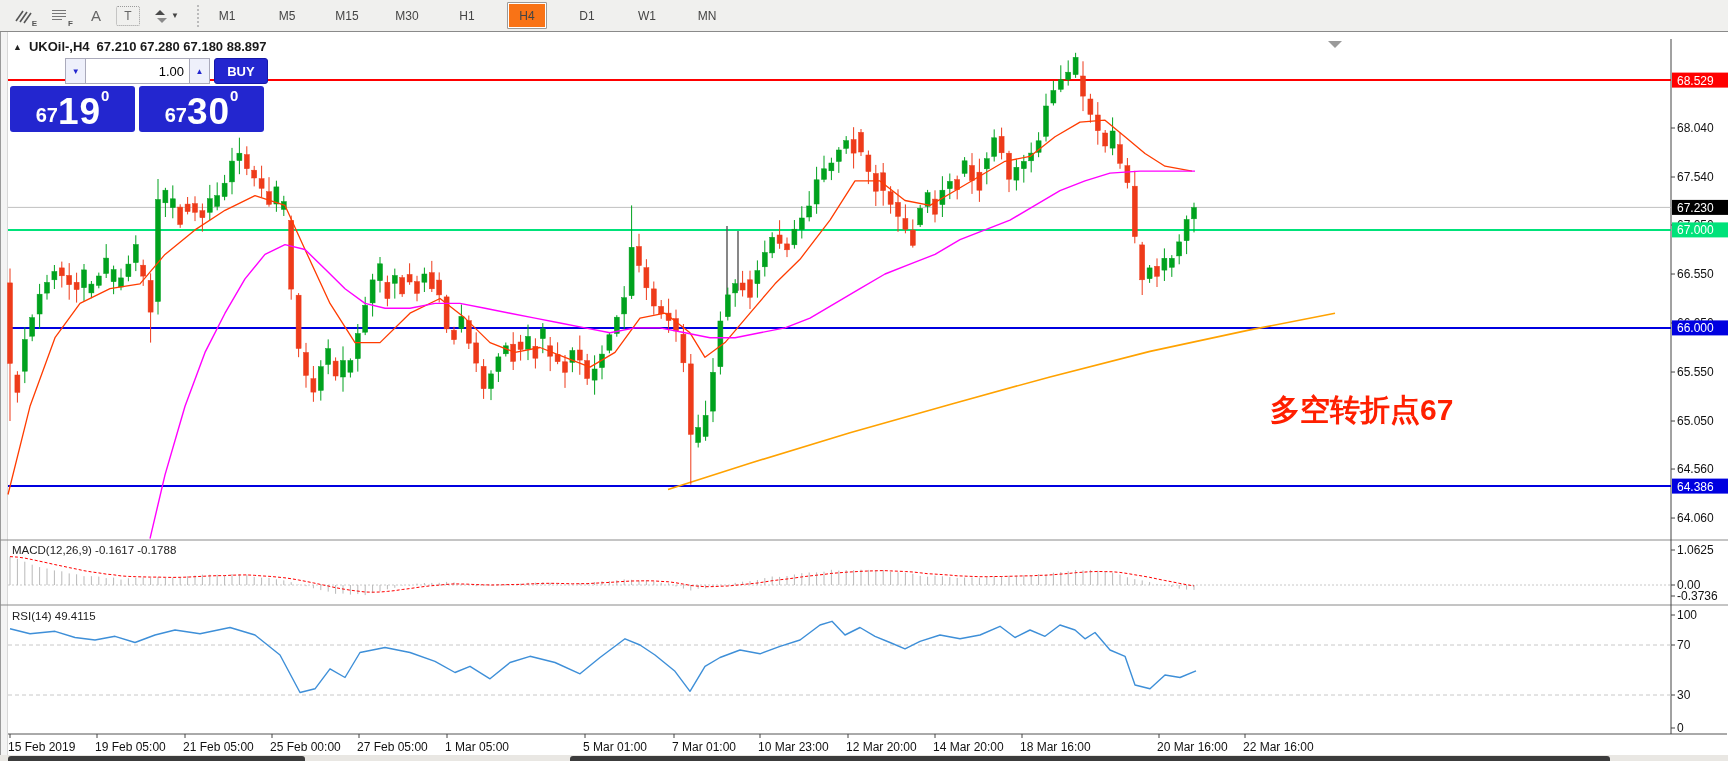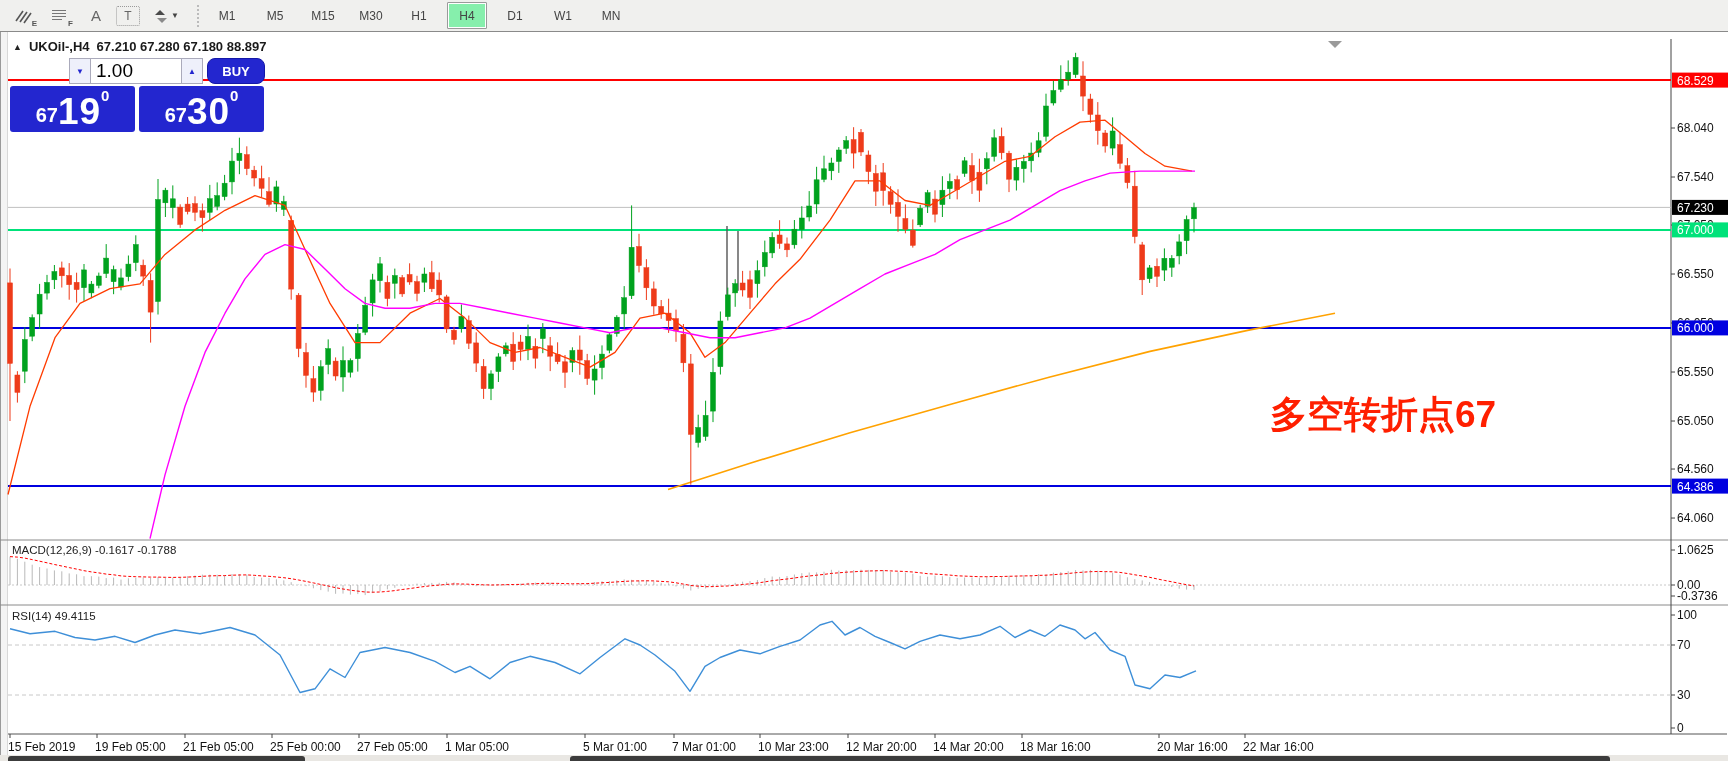--- a/index.html
+++ b/index.html
@@ -9,53 +9,53 @@
   
   .toolbar{position:absolute;left:0;top:0;width:1728px;height:31px;background:#f0f0ee;
            border-bottom:1px solid #c9c9c9;display:flex;align-items:center;}
   .tb-icons{display:flex;align-items:center;gap:4px;padding-left:8px;}
   .tb-icon{width:30px;height:24px;display:flex;align-items:center;justify-content:center;
            color:#555;cursor:pointer;border:1px solid transparent;border-radius:2px;position:relative;}
   .tb-icon .sub{position:absolute;right:2px;bottom:0;font-size:8px;color:#555;font-weight:bold;}
   .tb-sep{width:5px;height:22px;margin:0 6px 0 10px;
           background:repeating-linear-gradient(#bbb 0 2px,transparent 2px 4px);
           background-size:2px 100%;background-repeat:repeat-y;background-position:1px 0;}
-  .tf-group{display:flex;align-items:center;gap:8px;}
+  .tf-group{display:flex;align-items:center;gap:20px;}
   .tf-btn{min-width:30px;height:25px;display:flex;align-items:center;justify-content:center;
           font-size:12px;color:#444;padding:0 4px;border:1px solid transparent;border-radius:1px;cursor:pointer;}
-  .tf-btn.active{background:#86efac;border:1px solid #9a9a9a;box-shadow:inset 0 0 0 1px #fff;}
+  .tf-btn.active{background:#f97316;border:1px solid #9a9a9a;box-shadow:inset 0 0 0 1px #fff;}
   
   .chart-window{position:absolute;left:0;top:31px;width:1728px;height:730px;background:#fff;
                 border-top:1px solid #8a8a8a;box-sizing:border-box;}
   .left-edge{position:absolute;left:0;top:0;width:7px;height:730px;background:#f4f4f4;
              border-right:1px solid #d8d8d8;box-shadow:inset 1px 0 0 #9a9a9a;}
   #chart-svg{position:absolute;left:0;top:0;}
   .chart-title{position:absolute;left:13px;top:7px;font-size:13px;font-weight:bold;color:#1a1a1a;
                display:flex;gap:7px;align-items:center;z-index:5;}
   .chart-title .tri{font-size:9px;color:#222;}
   
   .trade-panel{position:absolute;left:10px;top:26px;width:258px;z-index:6;font-weight:bold;}
   .tp-row1{display:flex;height:26px;}
   .btn-trade{background:#2326cf;color:#fff;border:1px solid #1418a8;border-radius:3px;
              font-size:13px;display:flex;align-items:center;justify-content:center;cursor:pointer;}
   .btn-sell{width:54px;margin-top:48px;}
-  .btn-buy{width:56px;margin-left:4px;border-radius:8px;}
+  .btn-buy{width:56px;margin-left:4px;}
   .vol-spin{width:22px;background:#eef0fb;border:1px solid #aab;display:flex;align-items:center;
             justify-content:center;color:#2326cf;font-size:8px;cursor:pointer;box-sizing:border-box;}
-  .vol-input{width:90px;border:1px solid #aab;border-left:none;border-right:none;font-size:19px;
-             padding:0 5px;font-family:"Liberation Sans",sans-serif;box-sizing:border-box;}
+  .vol-input{width:103px;border:1px solid #aab;border-left:none;border-right:none;font-size:13px;
+             text-align:right;padding:0 5px;font-family:"Liberation Sans",sans-serif;box-sizing:border-box;}
   .tp-row2{display:flex;margin-top:2px;}
   .price-box{width:125px;height:46px;background:#2326cf;border-radius:3px;color:#fff;
              display:flex;align-items:flex-end;justify-content:center;cursor:pointer;padding-bottom:2px;box-sizing:border-box;}
   .price-box + .price-box{margin-left:4px;}
   .pb-small{font-size:20px;line-height:30px;}
   .pb-big{font-size:37px;line-height:37px;letter-spacing:1px;}
   .pb-sup{font-size:15px;line-height:15px;align-self:flex-start;margin-top:2px;}
   
-  .annotation{position:absolute;left:1270px;top:358px;font-size:37px;color:#ff1f00;
+  .annotation{position:absolute;left:1270px;top:358px;font-size:30px;color:#ff1f00;
               z-index:4;white-space:nowrap;font-weight:bold;}
   .bottom-strip{position:absolute;left:0;top:723px;width:1728px;height:7px;background:#e9e7e3;}
   .bs-seg{position:absolute;top:1px;height:6px;background:#3c3c3c;border-radius:3px 3px 0 0;}
 </style>
 </head>
 <body>
 
 <div class="app">
 
   <div class="toolbar">

